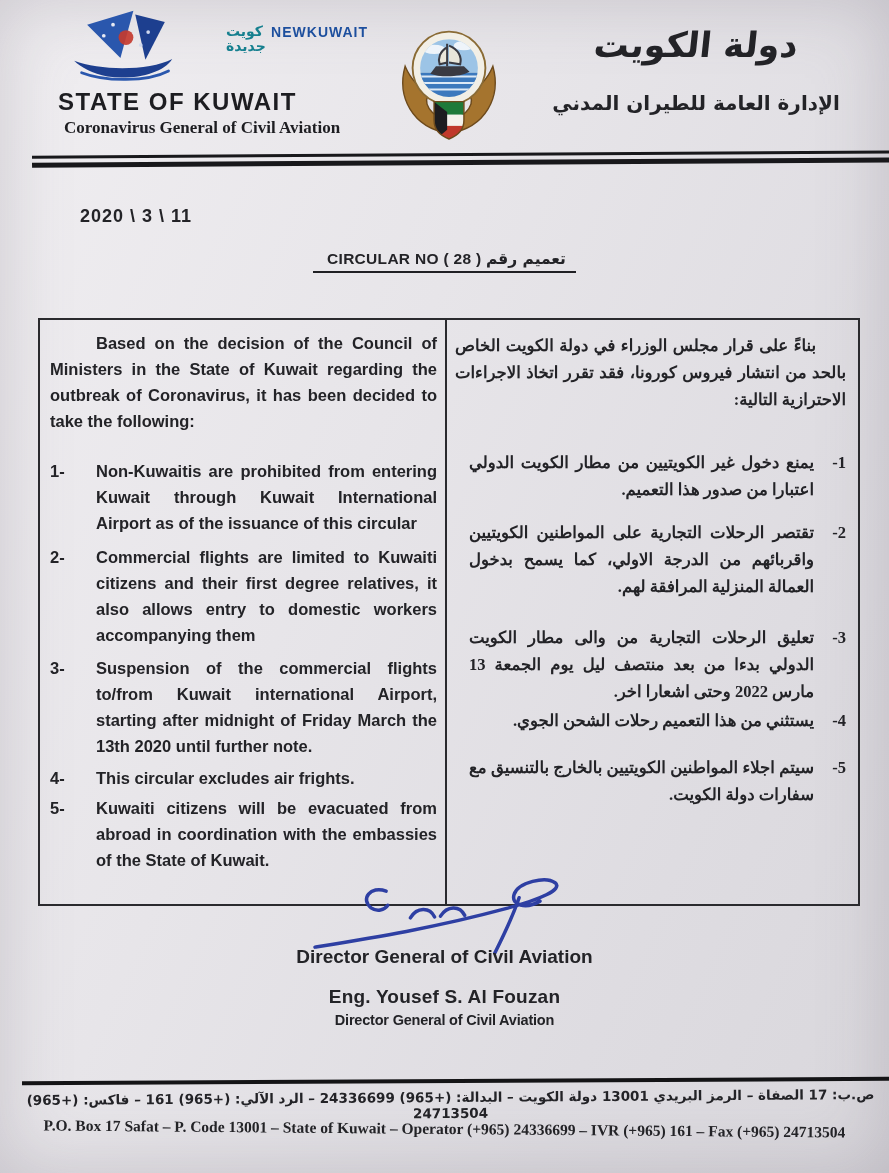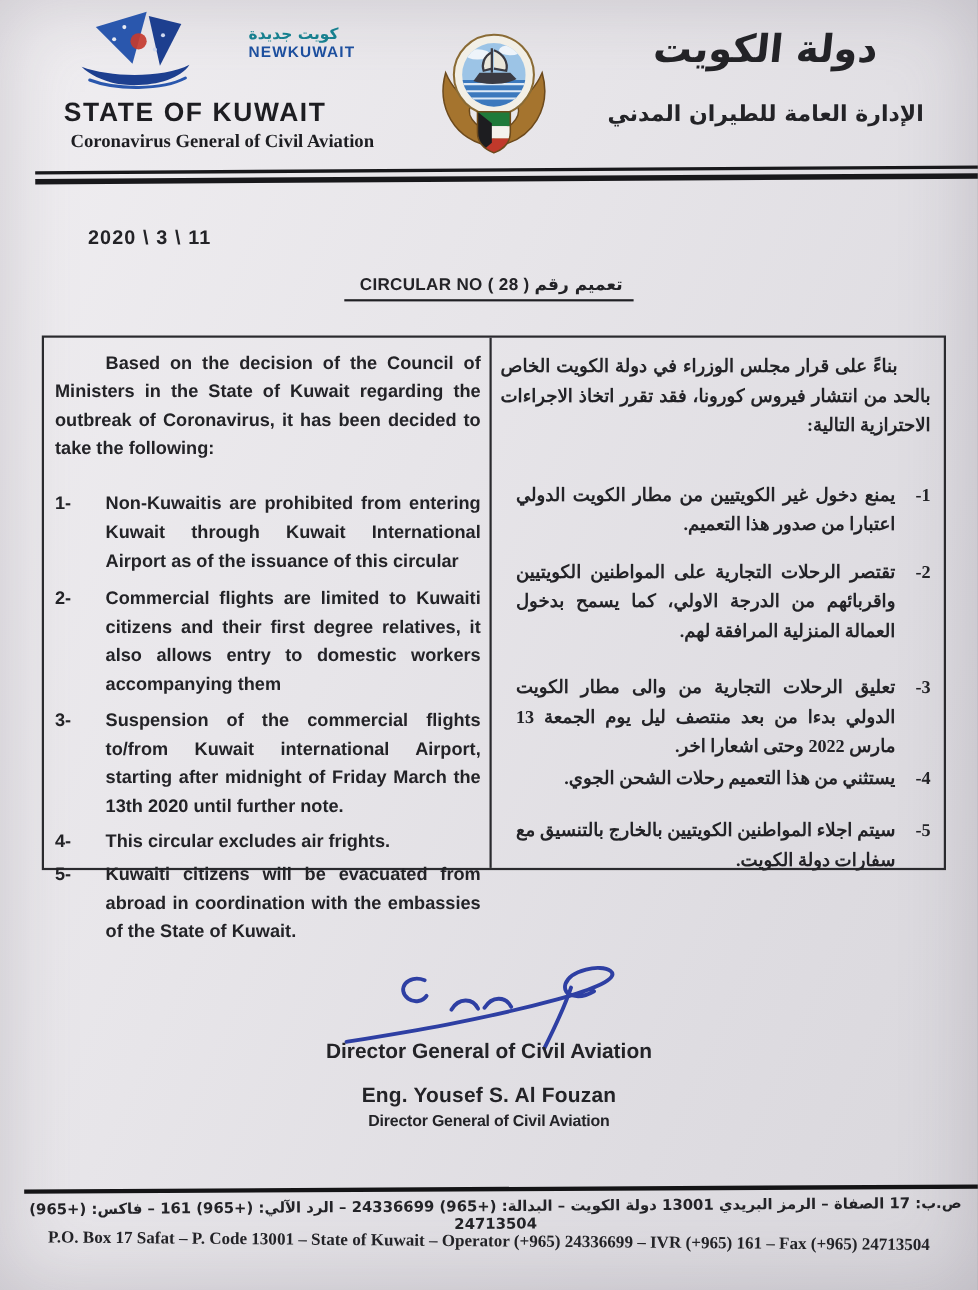--- a/index.html
+++ b/index.html
@@ -5,41 +5,41 @@
   html,body{margin:0;padding:0;background:#9a989f;}
   .page{
     position:relative;width:889px;height:1173px;overflow:hidden;
     background:linear-gradient(115deg,#f0eef1 0%,#e7e5e9 40%,#dedce1 75%,#d9d7dc 100%);
     font-family:"Liberation Sans",sans-serif;color:#232327;
     box-shadow:inset 0 0 70px rgba(110,105,120,.28);
   }
   
   .hdr-left{position:absolute;left:58px;top:8px;width:310px;}
   .logo-row{display:flex;align-items:flex-start;gap:8px;}
-  .logo-txt{display:flex;flex-direction:column;margin-top:16px;}
+  .logo-txt{display:flex;flex-direction:row;margin-top:16px;}
   .logo-ar{font-family:"DejaVu Sans",sans-serif;font-weight:700;font-size:14px;color:#17808f;line-height:15px;}
   .logo-en{font-weight:700;font-size:14px;color:#1d4f9e;letter-spacing:1px;line-height:16px;}
   .state-title{font-family:Liberation Sans, sans-serif;font-size:24px;font-weight:600;letter-spacing:1.5px;margin-top:2px;color:#1d1d21;}
   .state-sub{font-family:"Liberation Serif",serif;font-size:17px;font-weight:700;margin-top:2px;margin-left:6px;color:#1d1d21;}
   .emblem{position:absolute;left:393px;top:20px;}
   .hdr-right{position:absolute;right:18px;top:22px;width:350px;text-align:center;font-family:"DejaVu Sans",sans-serif;}
   .kuwait-ar{font-size:35px;font-weight:700;line-height:46px;transform:skewX(-6deg);}
   .dgca-ar{font-size:20px;font-weight:700;margin-top:23px;}
   
   .rule-top{position:absolute;top:153px;left:32px;right:-4px;height:4px;
     border-top:3px solid #18181b;border-bottom:5px solid #18181b;transform:rotate(-0.35deg);}
   .rule-footer{position:absolute;top:1079px;left:22px;right:-4px;border-top:4px solid #141416;transform:rotate(-0.3deg);}
   
   .date{position:absolute;left:80px;top:206px;font-size:18px;font-weight:700;letter-spacing:1px;}
   .circ-wrap{position:absolute;left:0;right:0;top:250px;text-align:center;}
   .circ{display:inline-block;direction:rtl;border-bottom:2.5px solid #202024;padding:0 10px 3px 14px;}
   .circ .ar{font-family:"DejaVu Sans",sans-serif;font-weight:700;font-size:15.5px;}
   .circ .en{font-weight:700;font-size:15.5px;letter-spacing:.3px;}
   
-  .box{position:absolute;left:38px;top:305px;width:822px;height:486px;border:2.5px solid #2a2a2e;display:flex;box-sizing:border-box;}
+  .box{position:absolute;left:38px;top:318px;width:822px;height:588px;border:2.5px solid #2a2a2e;display:flex;box-sizing:border-box;}
   .col-en{flex:0 0 407px;border-right:2px solid #2a2a2e;padding:10px 8px 0 10px;box-sizing:border-box;
     font-size:16.5px;line-height:26px;font-weight:700;}
   .col-ar{flex:1;direction:rtl;padding:12px 12px 0 8px;box-sizing:border-box;
     font-family:Liberation Serif, serif;font-size:16.5px;line-height:27px;font-weight:700;}
   .intro{text-align:justify;text-indent:46px;}
   .col-ar .intro{text-indent:30px;}
   .item{display:flex;}
   .item .num{flex:0 0 32px;}
   .item .txt{flex:1;text-align:justify;margin-left:14px;}
   .col-en .item.i1{margin-top:24px;} .col-en .item.i2{margin-top:8px;}

